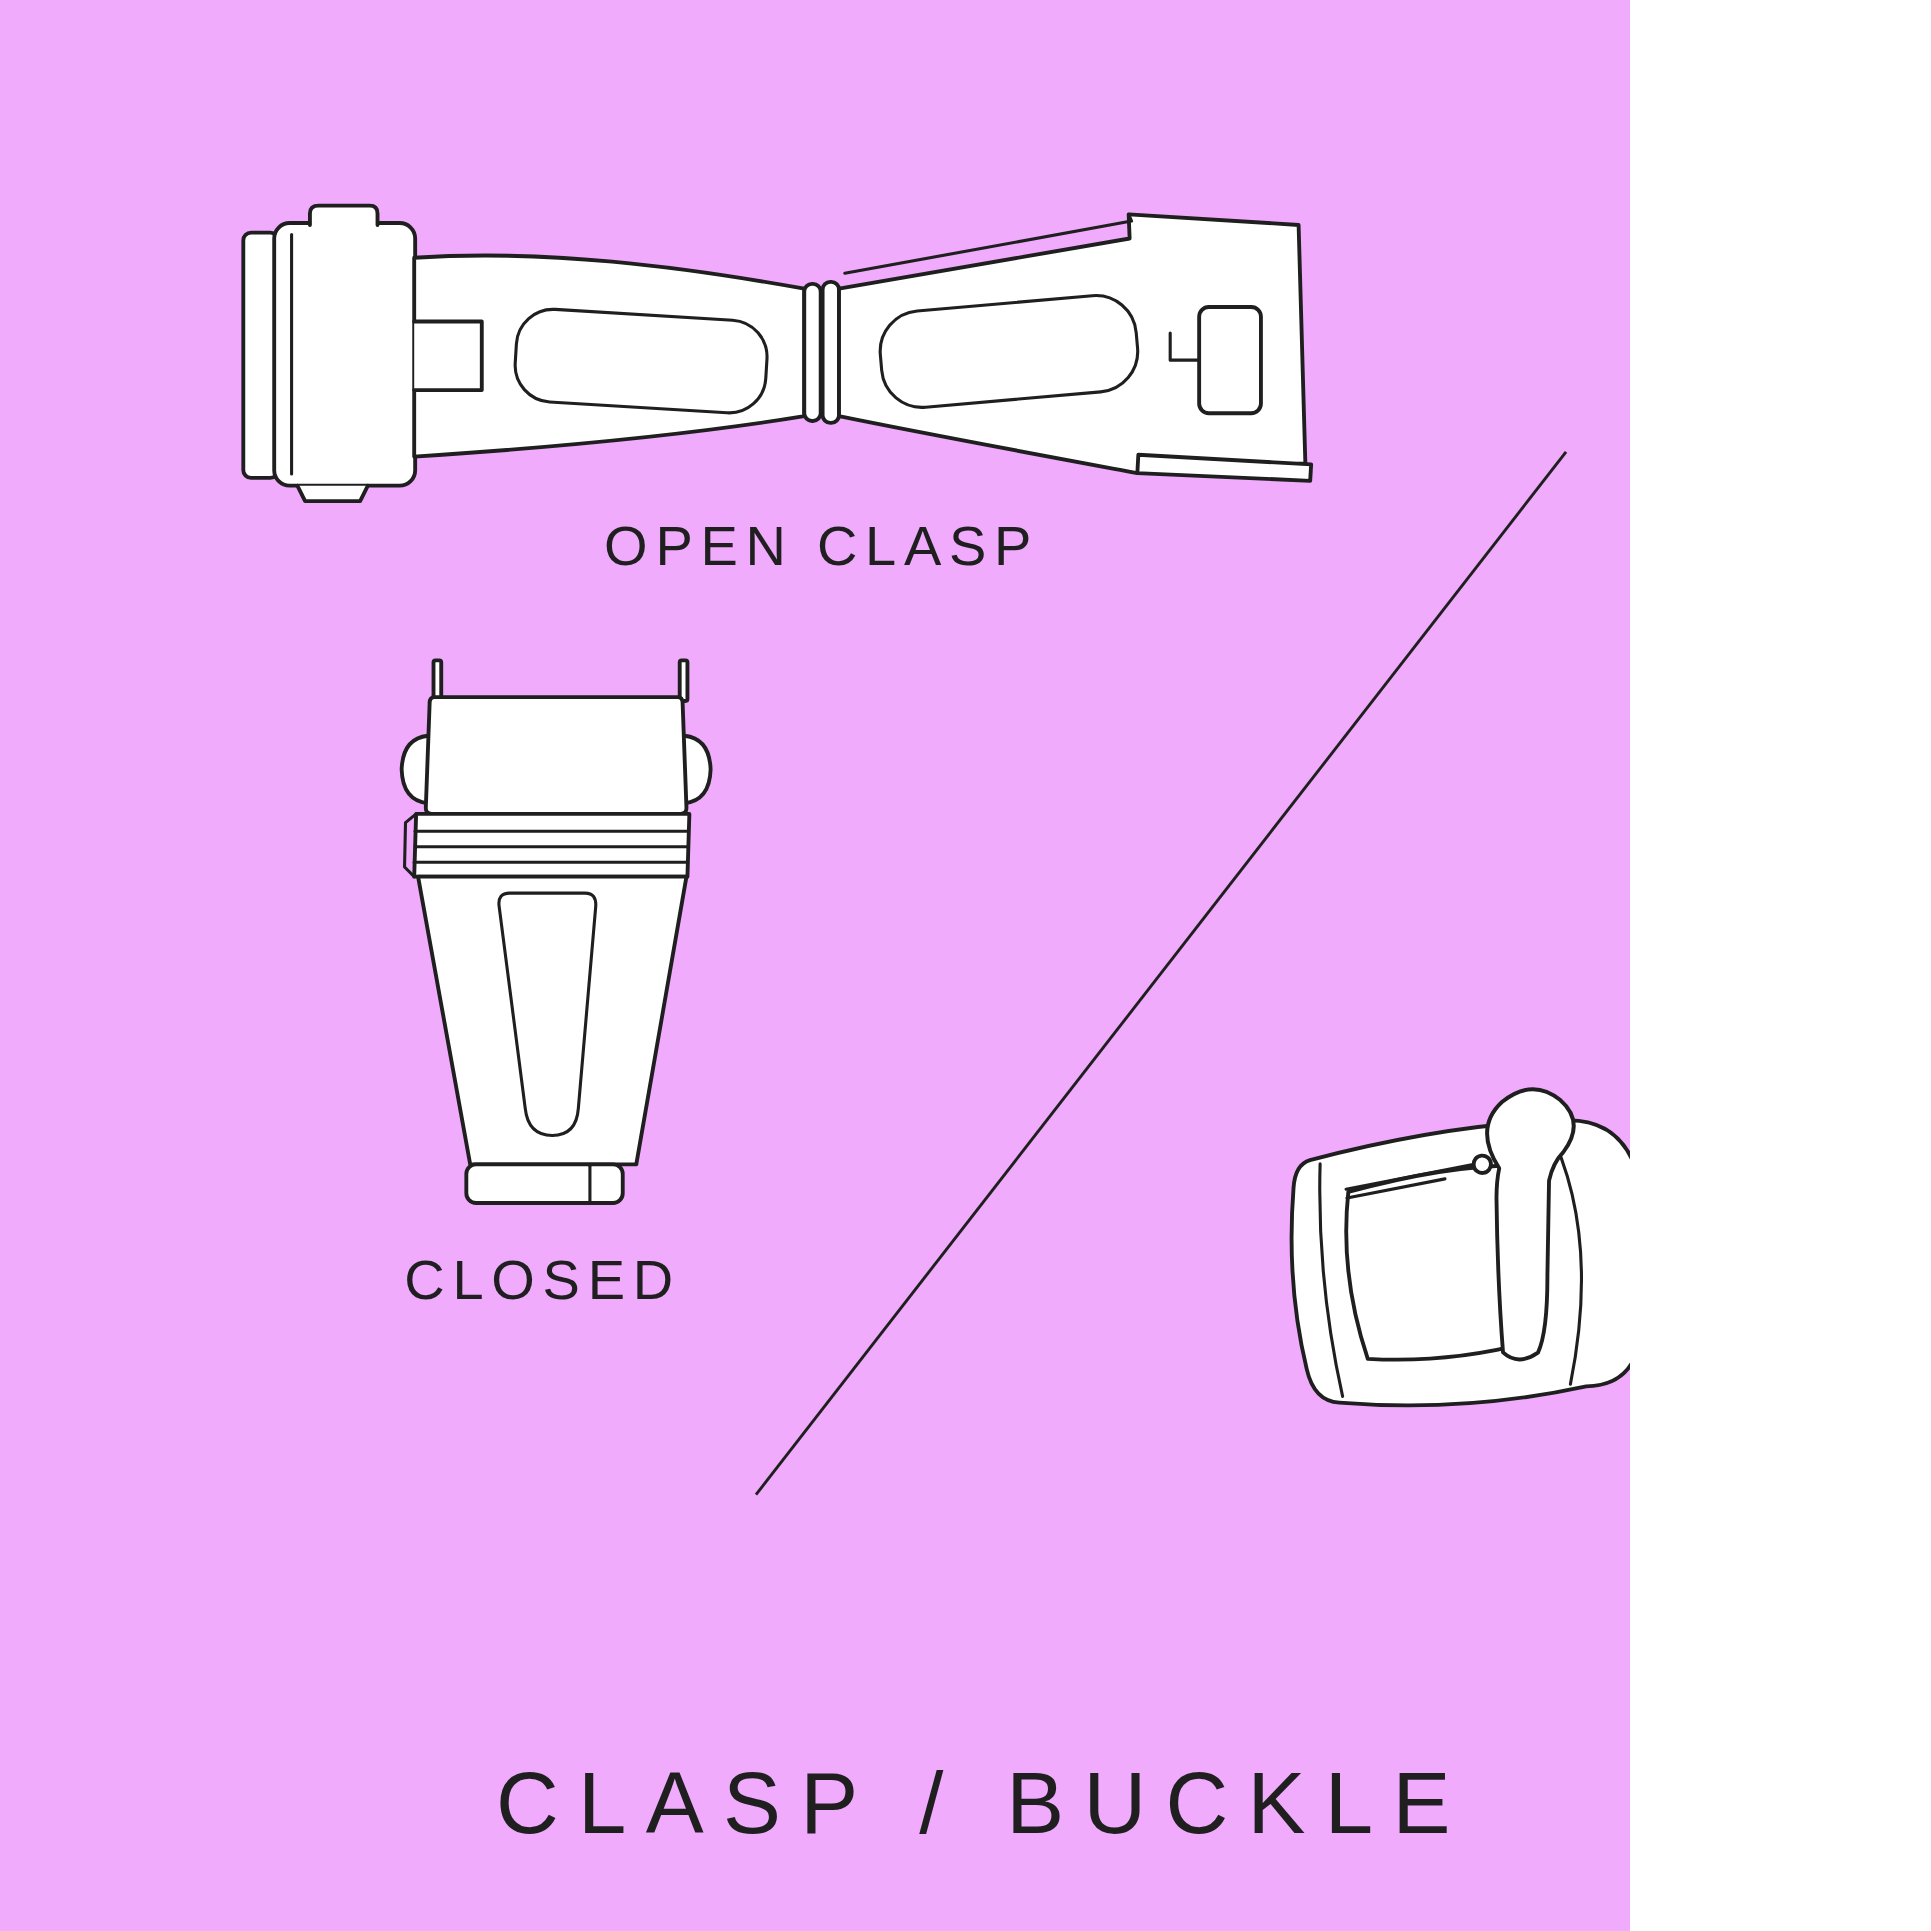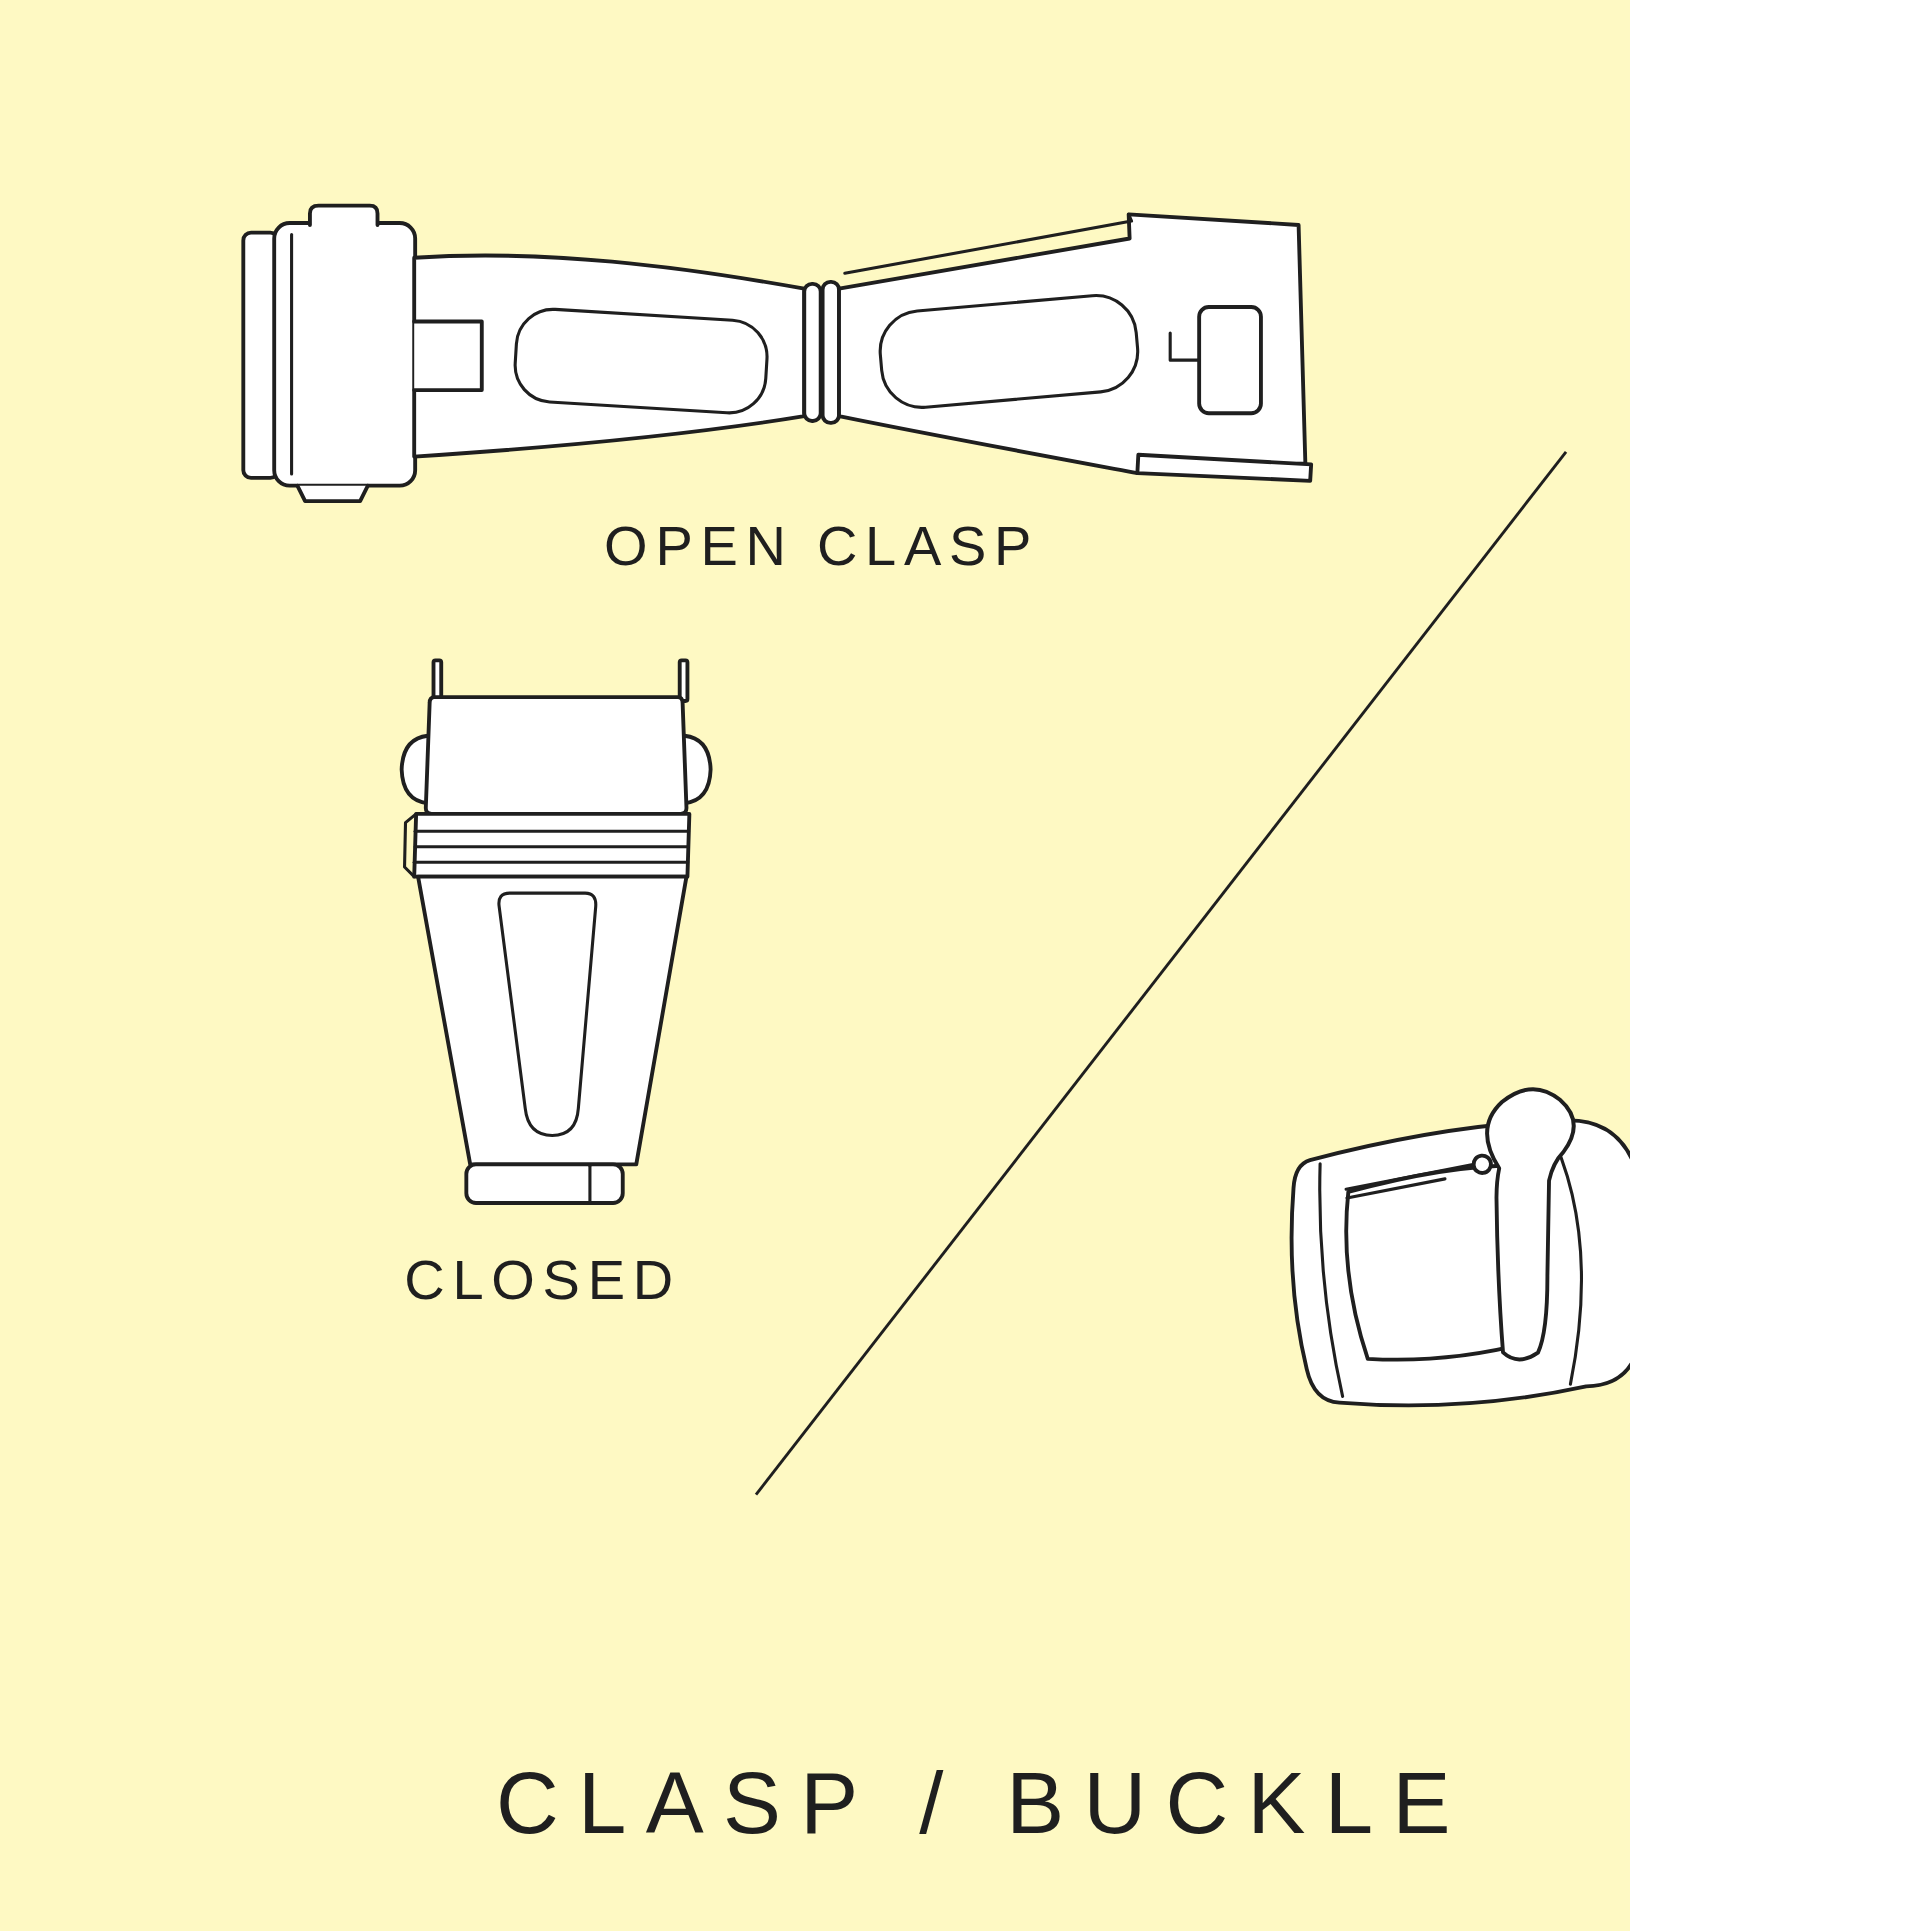--- a/index.html
+++ b/index.html
@@ -4,21 +4,21 @@
 <style>
   html, body {
     margin: 0;
     padding: 0;
     background: #ffffff;
   }
   #canvas {
     position: relative;
     width: 1630px;
     height: 1931px;
-    background: #fef9c3;
+    background: #f0abfc;
     overflow: hidden;
   }
   svg { display: block; }
   .outline {
     fill: #ffffff;
     stroke: #1f1f1f;
     stroke-width: 4;
     stroke-linejoin: round;
     stroke-linecap: round;
   }

